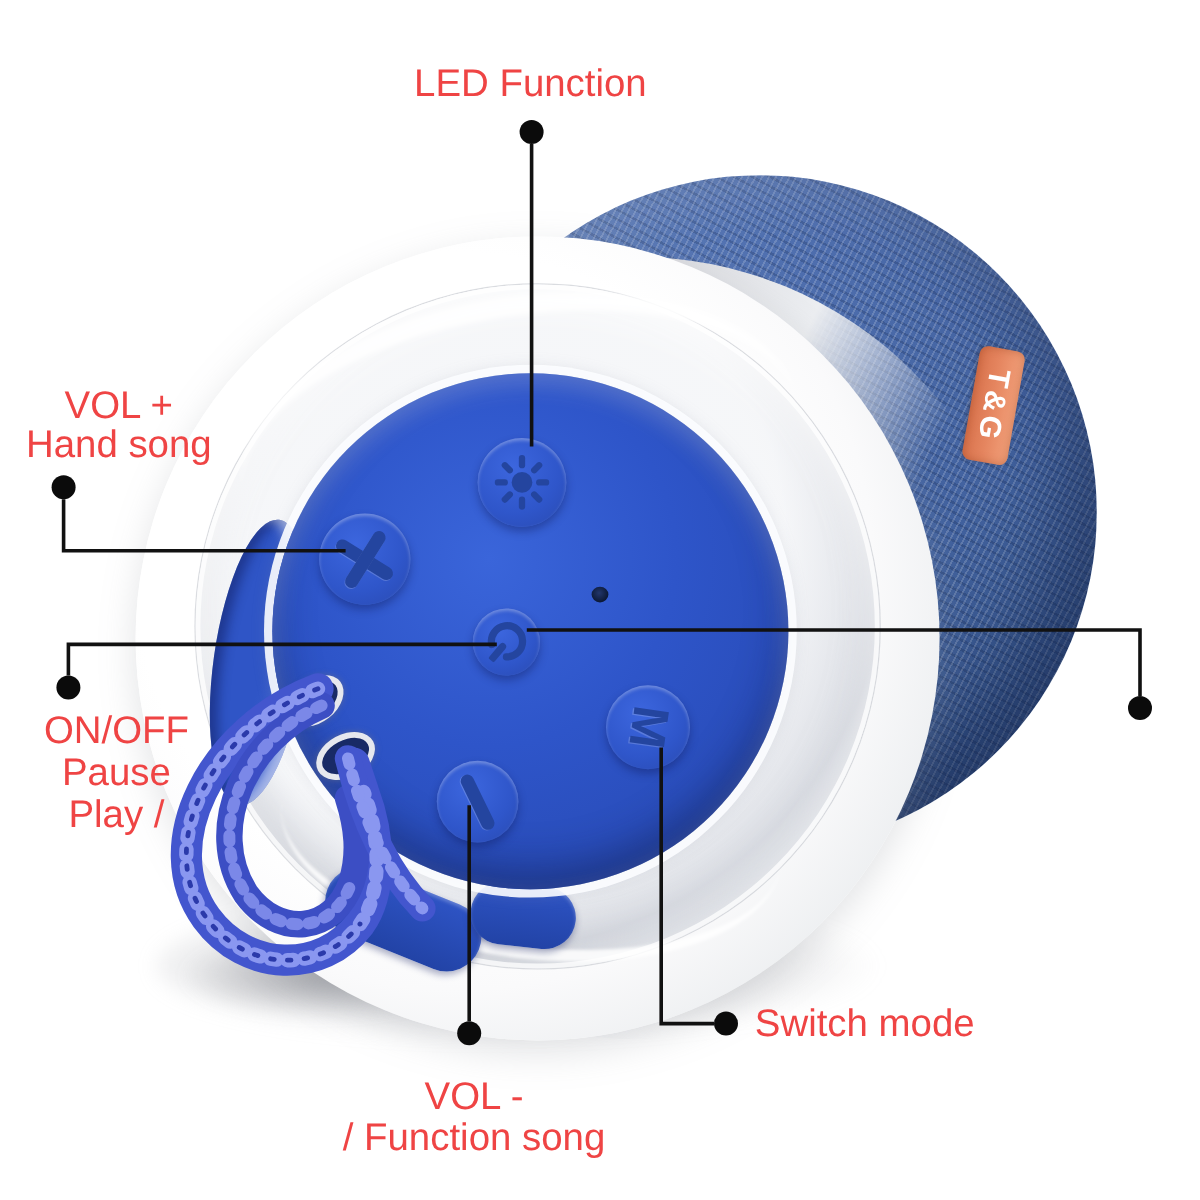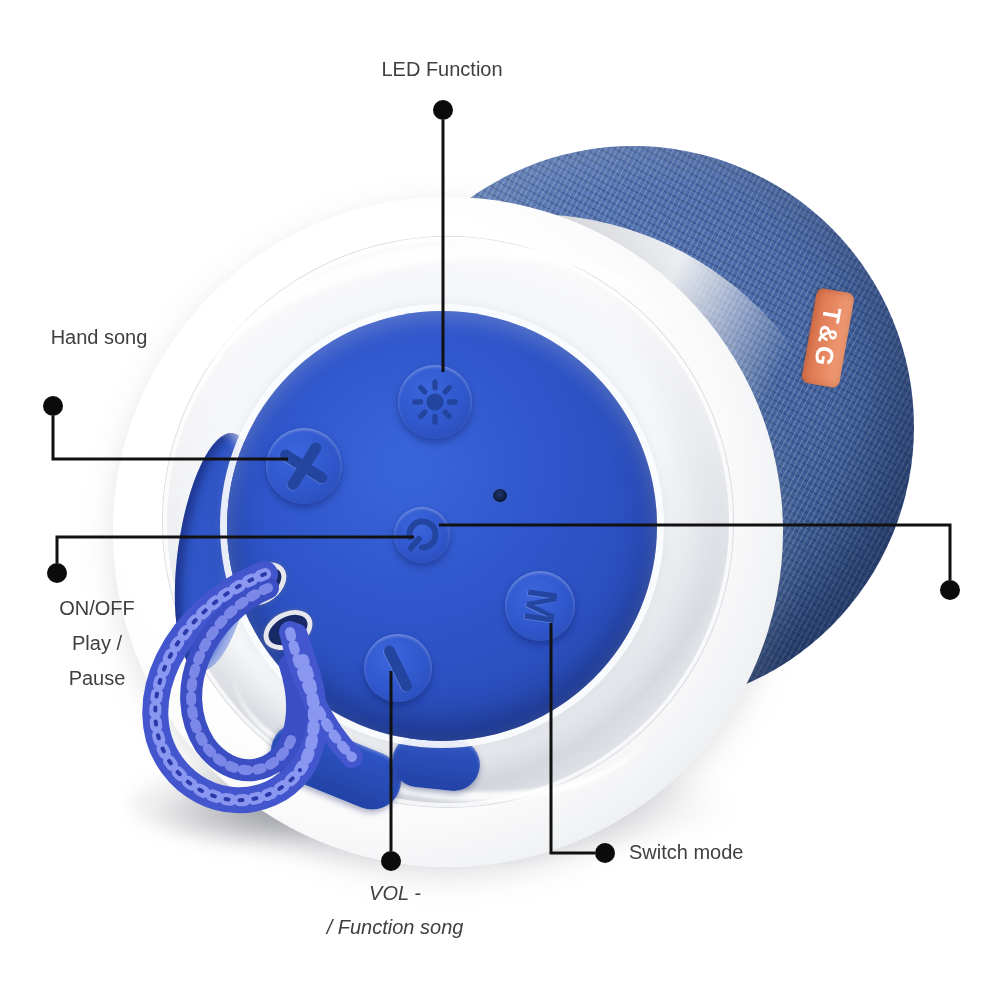--- a/index.html
+++ b/index.html
@@ -84,28 +84,28 @@
 
   
   .eyelet{position:absolute;border-radius:50%;z-index:10;background:#182a66;
     border:5px solid #e6e8ee;box-shadow:0 0 5px rgba(110,115,135,.6);}
   .eyelet-a{left:237px;top:566px;width:42px;height:26px;transform:rotate(-38deg);}
   .eyelet-b{left:262px;top:612px;width:42px;height:26px;transform:rotate(-28deg);}
   .lanyard-svg{left:0;top:0;width:1000px;height:1000px;z-index:11;pointer-events:none;}
 
   
   .callout-svg{left:0;top:0;width:1000px;height:1000px;z-index:12;pointer-events:none;}
-  .lbl{position:absolute;z-index:13;color:#404040;font-size:20px;line-height:33px;
+  .lbl{position:absolute;z-index:13;color:#ef4444;font-size:32px;line-height:33px;
     text-align:center;transform:translateX(-50%);white-space:nowrap;}
   .lbl-led{left:442px;top:53px;}
   .lbl-volplus{left:99px;top:321px;}
   .lbl-onoff{left:97px;top:591px;line-height:35px;}
   .lbl-answer{left:923px;top:605px;line-height:31px;}
   .lbl-switch{left:629px;top:836px;transform:none;text-align:center;}
-  .lbl-volminus{left:395px;top:876px;line-height:34px;font-style:italic;}
+  .lbl-volminus{left:395px;top:896px;line-height:34px;}
 </style>
 </head>
 <body>
 
 <div class="canvas">
 
   <div class="abs shadow-main"></div>
   <div class="abs shadow-cord"></div>
 
   <div class="abs fabric"></div>
@@ -200,26 +200,27 @@
         <line x1="391" y1="851" x2="391" y2="671"></line>
           <circle cx="391" cy="861" r="10" stroke="none"></circle>
       </g>
     </g>
   </svg>
 
   <div class="lbl lbl-led">
     <div>LED Function</div>
   </div>
   <div class="lbl lbl-volplus">
+    <div>VOL +</div>
     <div>Hand song</div>
   </div>
   <div class="lbl lbl-onoff">
     <div>ON/OFF</div>
+    <div>Pause</div>
     <div>Play /</div>
-    <div>Pause</div>
   </div>
   <div class="lbl lbl-switch">
     <div>Switch mode</div>
   </div>
   <div class="lbl lbl-volminus">
     <div>VOL -</div>
     <div>/ Function song</div>
   </div>
 
 </div>

